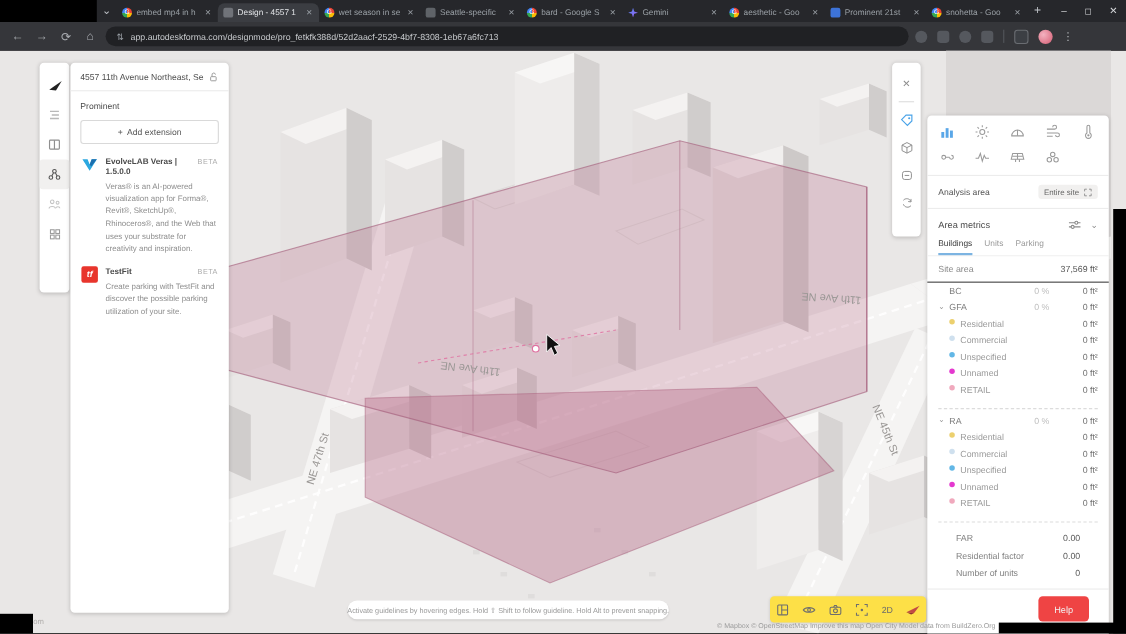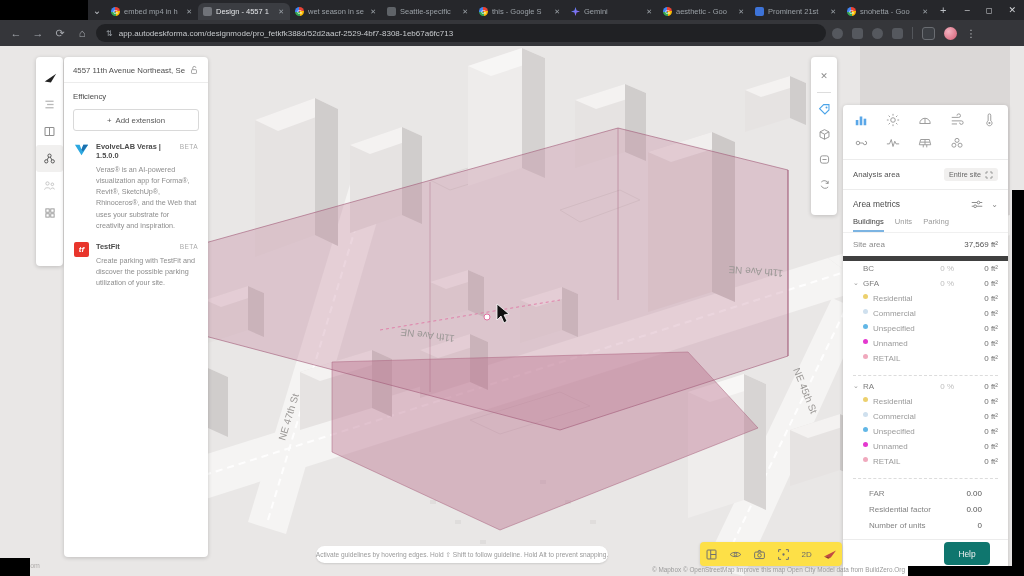--- a/index.html
+++ b/index.html
@@ -66,21 +66,21 @@
   #icon-grid{padding:7px 10px 4px 10px;display:flex;flex-wrap:wrap;row-gap:8px;column-gap:17px;border-bottom:1px solid #ececec;padding-bottom:9px;}
   .an-ic{width:15px;height:15px;display:flex;align-items:center;justify-content:center;}
   #analysis-row{display:flex;align-items:center;padding:8px 10px;border-bottom:1px solid #ececec;}
   #analysis-label{flex:1;font-size:7.8px;color:#555;}
   #analysis-chip{background:#f1f0ef;border-radius:3px;padding:2px 5px;display:flex;gap:4px;align-items:center;font-size:7.2px;color:#666;cursor:pointer;}
   #metrics-head{display:flex;align-items:center;padding:9px 10px 4px 10px;}
   #metrics-title{flex:1;font-size:8.4px;color:#4a4a4a;}
   #metric-tabs{display:flex;gap:11px;padding:4px 10px 0 10px;border-bottom:1px solid #f0f0f0;}
   .mtab{font-size:7.6px;color:#9b9b9b;padding-bottom:4px;cursor:pointer;}
   .mtab.active{color:#3c3c3c;border-bottom:2px solid #7cb4e2;}
-  #sitearea{display:flex;padding:7px 10px;border-bottom:5px solid #404040;justify-content:space-between;}
+  #sitearea{display:flex;padding:7px 10px;border-bottom:1px solid #404040;justify-content:space-between;}
   #sitearea .sa-l{flex:1;color:#8b8b8b;}
   #sitearea .sa-v{color:#555;}
   .mrow{display:flex;align-items:flex-start;padding:0 10px;height:15px;}
   .mrow .chev{width:10px;color:#9a9a9a;font-size:7px;}
   .mrow .sp{width:10px;}
   .mrow .mlabel{flex:1;color:#7d7d7d;}
   .mrow.child .mlabel{color:#9a9a9a;}
   .mrow .mpct{width:34px;text-align:right;color:#bdbdbd;}
   .mrow .mval{width:44px;text-align:right;color:#6e6e6e;}
   .dot{width:5px;height:5px;border-radius:50%;margin-right:5px;flex:none;}
@@ -89,21 +89,21 @@
   .stat{display:flex;padding:0 26px;height:16px;align-items:center;}
   .stat .sl{flex:1;color:#828282;}
   .stat .sv{color:#555;}
 
   
   #status-pill{position:absolute;left:316px;top:546px;width:292px;height:17px;background:#fff;border-radius:9px;
     box-shadow:0 1px 2px rgba(0,0,0,.12);display:flex;align-items:center;justify-content:center;font-size:6.6px;color:#9a9a9a;white-space:nowrap;}
   #view-toolbar{position:absolute;left:700px;top:542px;width:132px;height:24px;background:#fde047;border-radius:4px;
     box-shadow:0 1px 3px rgba(0,0,0,.15);display:flex;align-items:center;justify-content:space-between;padding:0 5px;}
   #mode-2d{font-size:8px;color:#6b6b6b;}
-  #help-btn{position:absolute;left:944px;top:542px;width:46px;height:23px;background:#0f766e;color:#f2f2f2;
+  #help-btn{position:absolute;left:944px;top:542px;width:46px;height:23px;background:#ef4444;color:#f2f2f2;
     border-radius:4px;display:flex;align-items:center;justify-content:center;font-size:8.4px;cursor:pointer;}
   #attribution{position:absolute;left:0;top:566px;width:905px;text-align:right;font-size:6.4px;color:#9b9b9b;}
   #watermark{position:absolute;left:4px;top:559px;height:13px;padding:0 6px;background:#e9e7e6;border-radius:7px;
     display:flex;align-items:center;font-size:7px;color:#b0adab;}
 
   
   .blk{position:absolute;background:#000;}
 
   svg text{font-family:"Liberation Sans",sans-serif;}
 </style>
@@ -290,21 +290,21 @@
         <span class="tlabel">wet season in se</span>
         <span class="tclose">✕</span>
       </div>
     <div class="tab">
         <span class="fav site"></span>
         <span class="tlabel">Seattle-specific</span>
         <span class="tclose">✕</span>
       </div>
     <div class="tab">
         <span class="fav google">G</span>
-        <span class="tlabel">this - Google S</span>
+        <span class="tlabel">bard - Google S</span>
         <span class="tclose">✕</span>
       </div>
     <div class="tab">
         <span class="fav gemini"></span>
         <span class="tlabel">Gemini</span>
         <span class="tclose">✕</span>
       </div>
     <div class="tab">
         <span class="fav google">G</span>
         <span class="tlabel">aesthetic - Goo</span>
@@ -396,21 +396,21 @@
   </div>
 
   <div class="card" id="left-panel">
     <div id="lp-head">
       <span id="lp-title">4557 11th Avenue Northeast, Seat...</span>
       <svg width="10" height="10" viewBox="0 0 16 16" fill="none" stroke="#9a9a9a" stroke-width="1.4">
           <rect x="4" y="7.5" width="8" height="6" rx="1"></rect>
           <path d="M6,7.5 V5 a2.5,2.5 0 0 1 5,-0.5"></path>
         </svg>
     </div>
-    <div id="lp-section">Efficiency</div>
+    <div id="lp-section">Prominent</div>
     <div id="add-ext">
       <span>+</span>
       <span>Add extension</span>
     </div>
     <div class="ext-entry">
       <div class="ext-logo" id="veras-logo">
         <svg width="15" height="15" viewBox="0 0 16 16">
             <polygon points="1,3 6,3 8,8 10,3 15,3 8,14" fill="#2da8e0"></polygon>
             <polygon points="8,8 10,3 15,3 9.5,10" fill="#1c6fae"></polygon>
           </svg>

